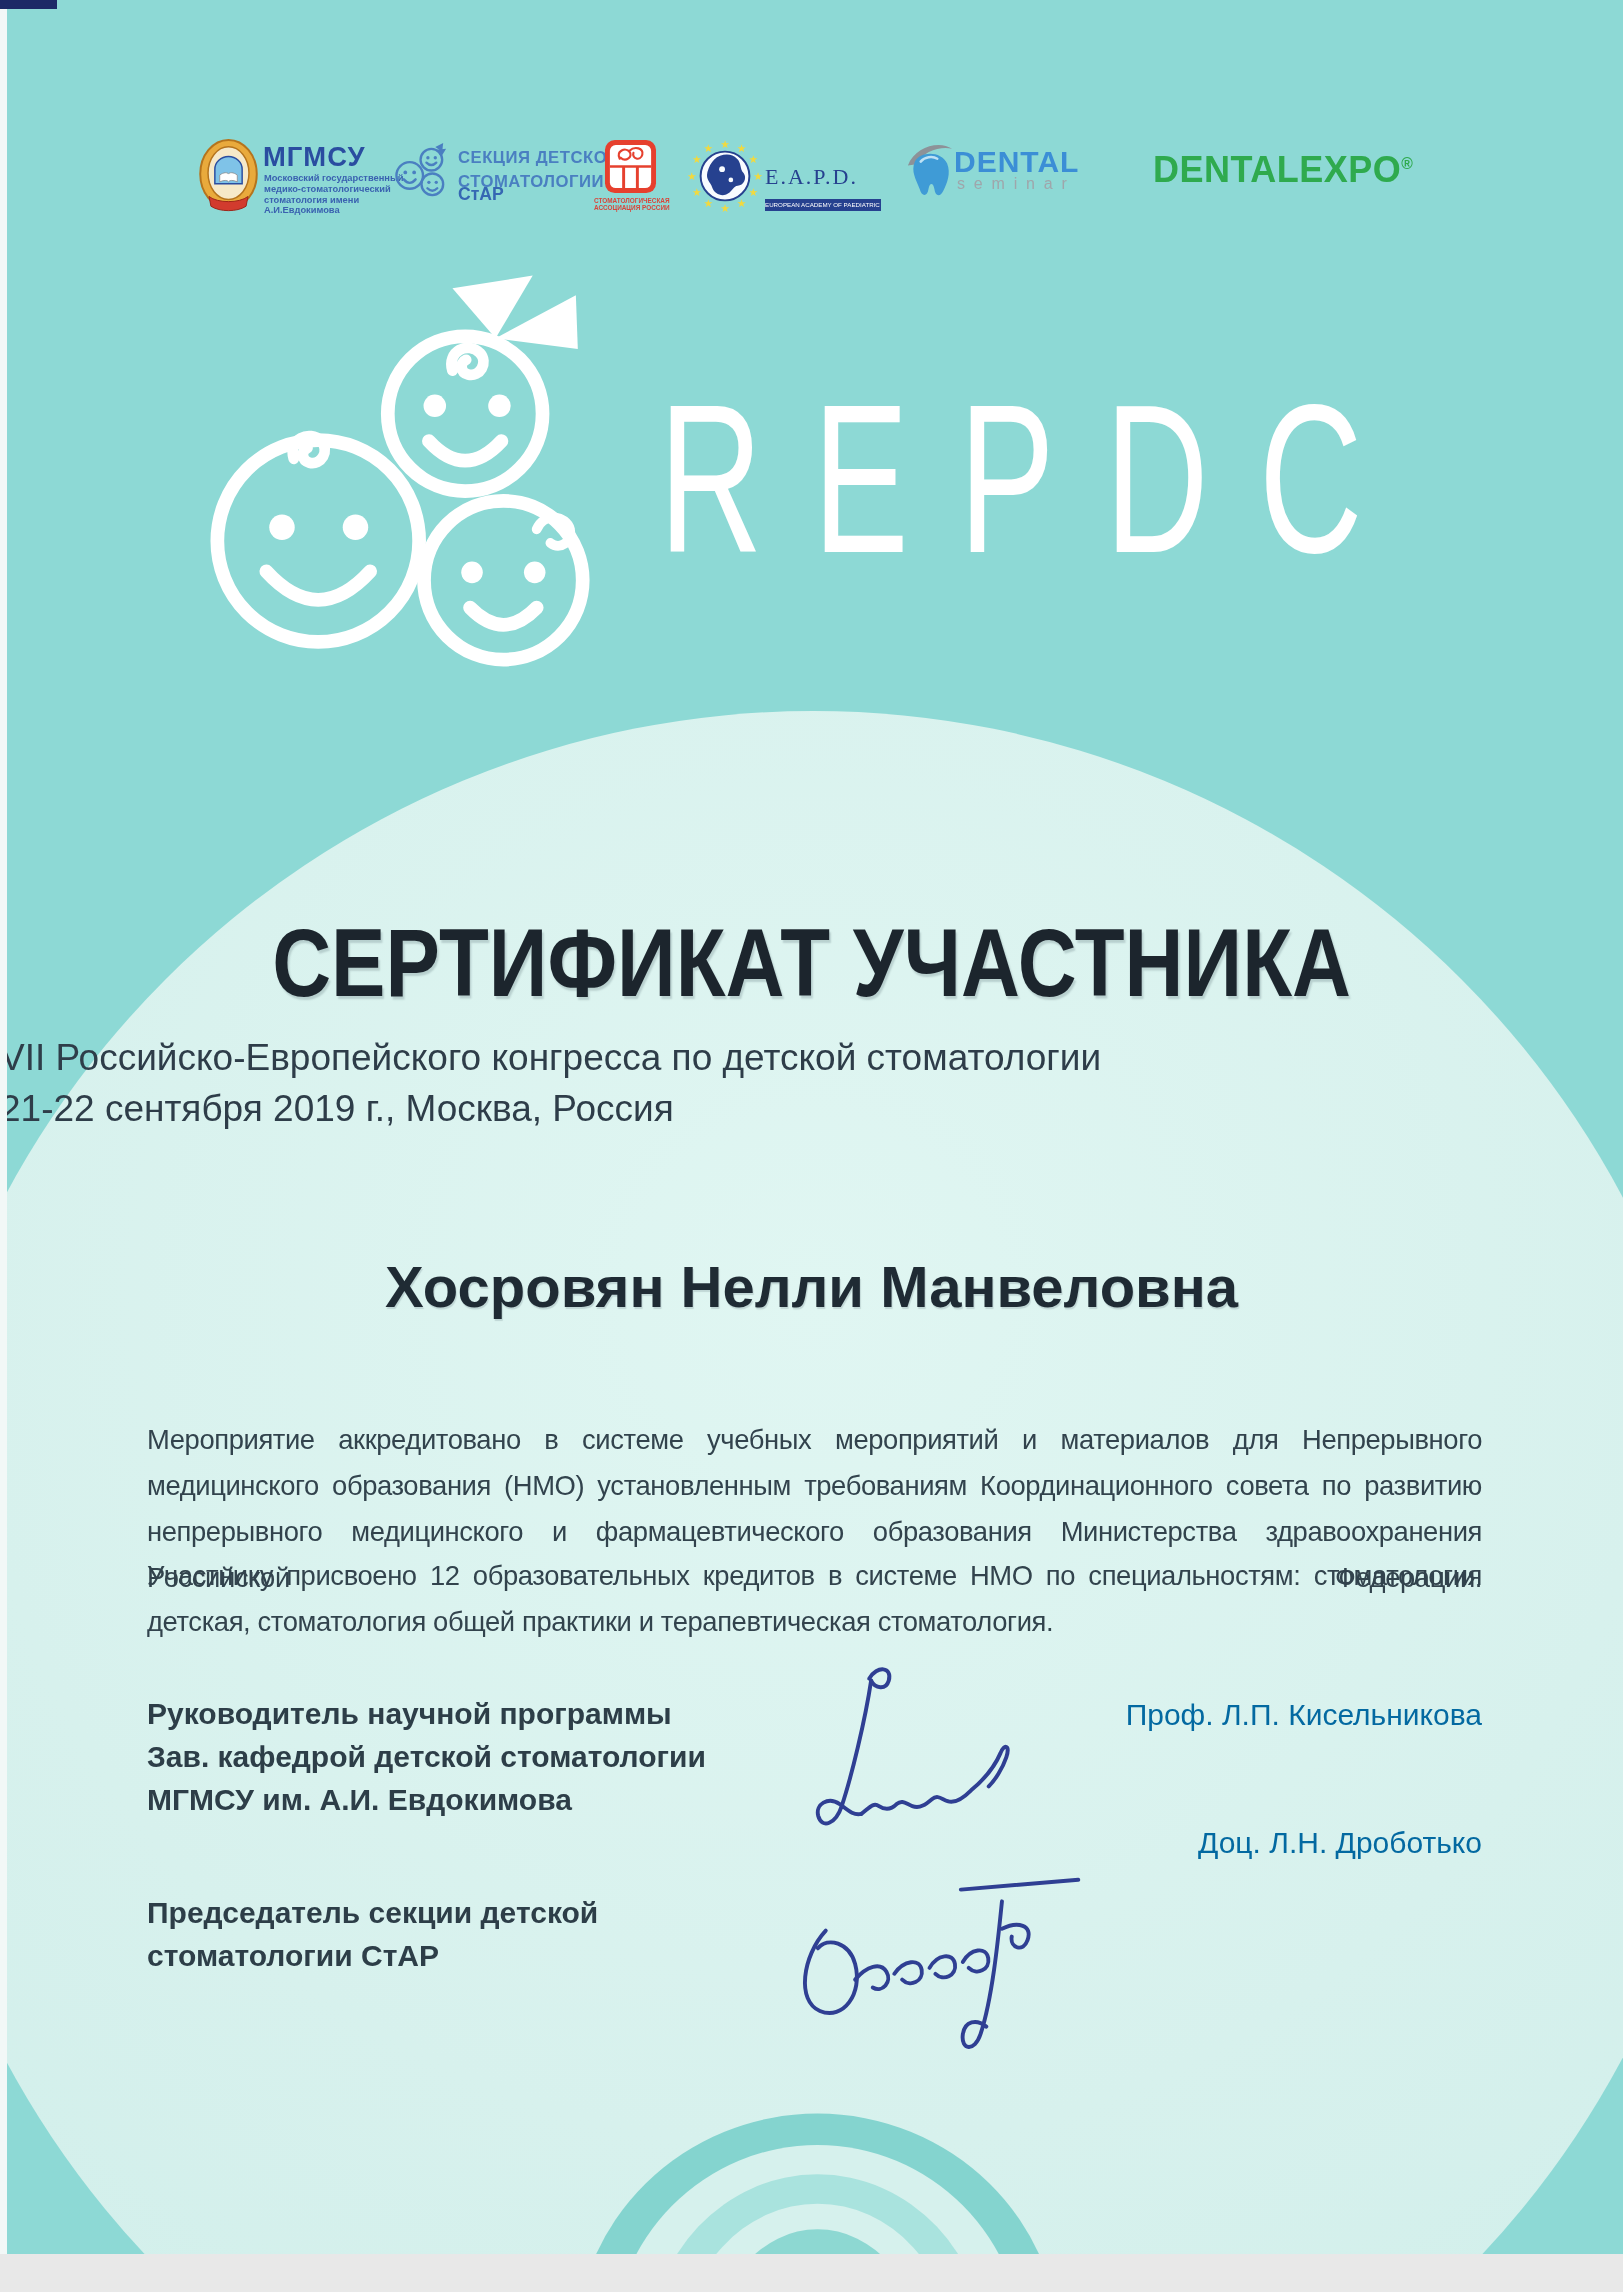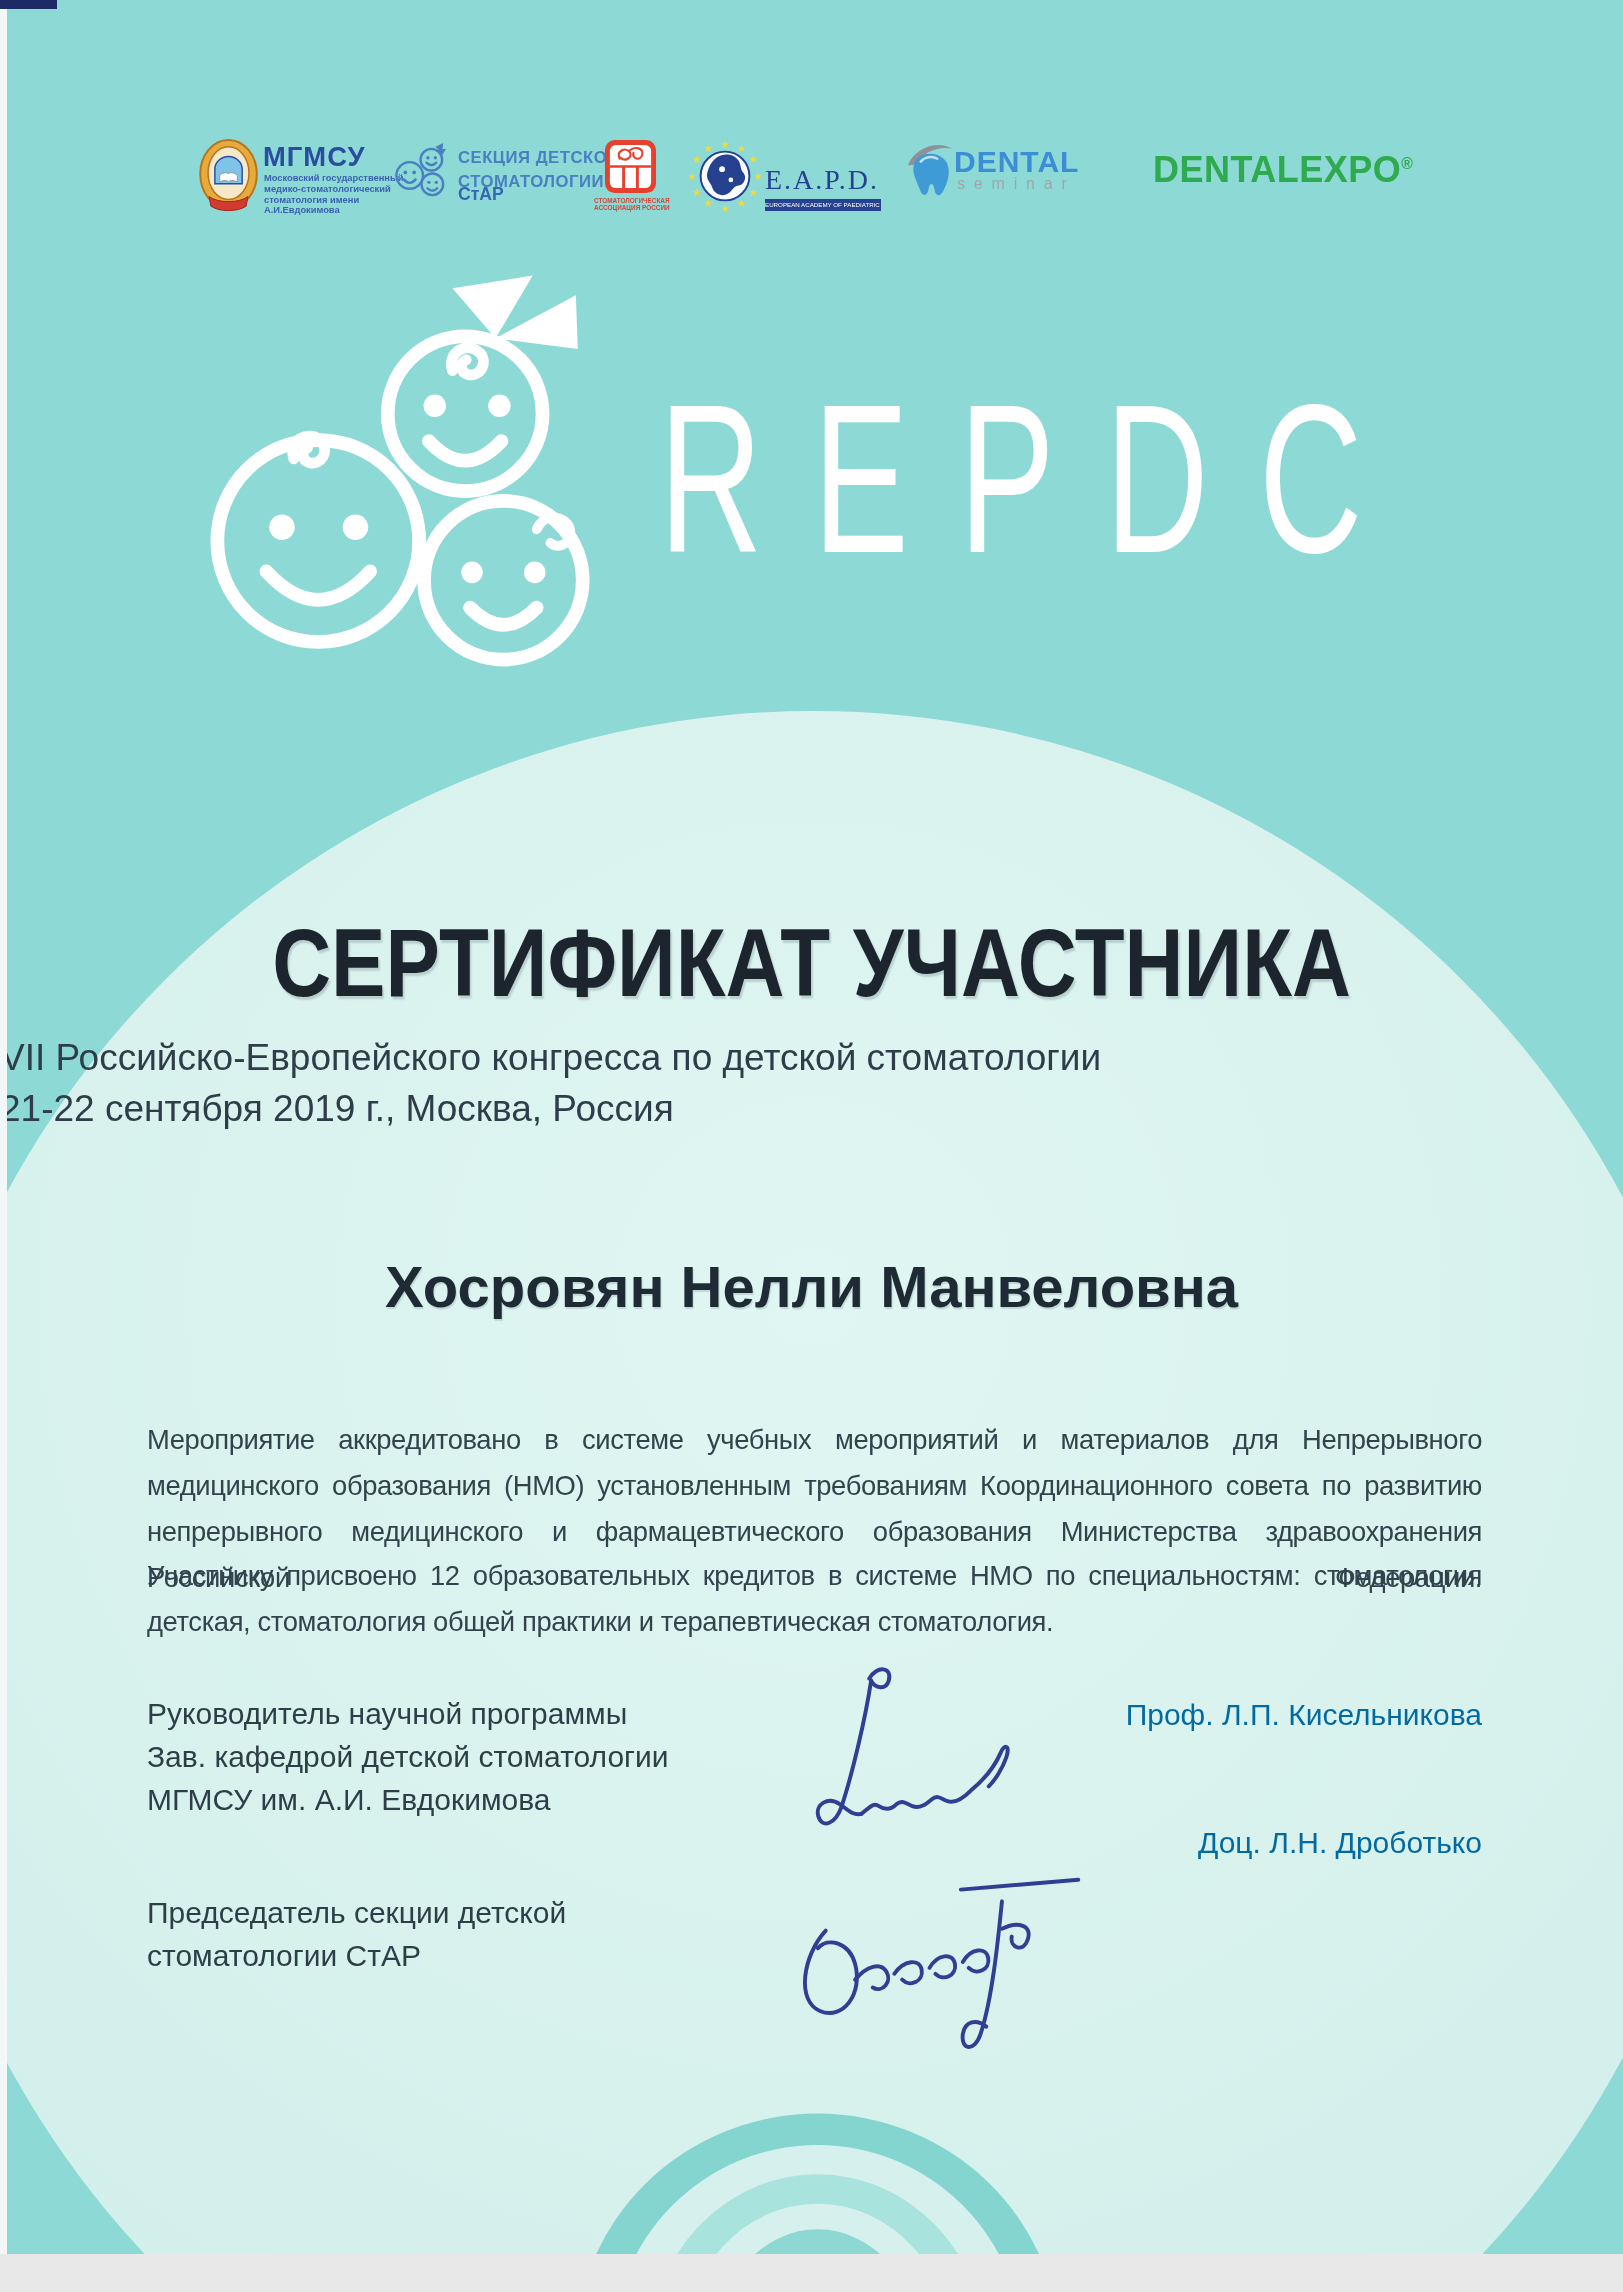--- a/index.html
+++ b/index.html
@@ -13,21 +13,21 @@
   .big-circle{
     left:-103px; top:711px; width:1833px; height:1833px; border-radius:50%;
     background:radial-gradient(circle at 50% 32%, #e0f6f2 0%, #d7f1ed 55%, #cfeeea 100%);
   }
   
   .mgmsu-abbr{left:263px; top:141px; font-size:27.4px; font-weight:bold; color:#2a4da0; letter-spacing:1px;}
   .mgmsu-lines{left:264px; top:173px; font-size:9.3px; line-height:10.8px; color:#3a62b0; font-weight:bold;}
   .sec-lines{left:458px; top:146px; font-size:16.7px; line-height:23.5px; color:#4a7fc1; font-weight:bold; letter-spacing:0.5px;}
   .sec-org{left:458px; top:184px; font-size:17.6px; color:#3567b3; font-weight:bold;}
   .star-lines{left:594px; top:197px; width:74px; text-align:center; font-size:6.4px; line-height:7.4px; color:#d8453a; font-weight:bold; white-space:nowrap;}
-  .eapd-name{left:765px; top:164px; font-size:28px; color:#26418f; font-family:"Liberation Serif", serif; letter-spacing:2px;}
+  .eapd-name{left:765px; top:164px; font-size:22px; color:#26418f; font-family:"Liberation Serif", serif; letter-spacing:2px;}
   .eapd-bar{left:765px; top:199px; width:116px; height:11.8px; background:#26418f; color:#ffffff; font-size:6.2px; line-height:11.8px; text-align:center; white-space:nowrap; overflow:hidden;}
   .dental-w1{left:954px; top:145px; font-size:30px; font-weight:bold; color:#3b8ed6; letter-spacing:1px;}
   .dental-w2{left:957px; top:175px; font-size:16px; color:#9fa6ab; letter-spacing:8.8px;}
   .dexpo{left:1153px; top:149px; font-size:36px; font-weight:bold; color:#2faa4e; letter-spacing:0.5px;}
   .dexpo sup{font-size:15.7px;}
   
   .wordmark{
     left:659px; top:374px; color:#ffffff; font-size:211px; line-height:1;
     letter-spacing:74px; font-weight:400; white-space:nowrap;
     transform:scaleX(0.68); transform-origin:left top;
@@ -38,21 +38,21 @@
     display:inline-block; font-size:96px; font-weight:700; color:#1c252d;
     transform:scaleX(0.85); transform-origin:center top; white-space:nowrap;
     text-shadow:2px 2.9px 2px rgba(30,50,60,0.18);
   }
   .event1{left:0; top:1037px; width:1623px; text-align:left; font-size:37px; color:#2e3d49; font-weight:400;}
   .event2{left:0; top:1088px; width:1623px; text-align:left; font-size:37px; color:#2e3d49; font-weight:400;}
   .participant{left:0; top:1253px; width:1623px; text-align:center; font-size:58px; font-weight:bold; color:#1f2b34; text-shadow:1px 2px 1px rgba(30,50,60,0.15);}
   .para{left:147px; width:1335px; font-size:27.4px; line-height:46px; color:#32434d; text-align:justify; letter-spacing:-0.4px;}
   .para1{top:1417px; text-align-last:justify;}
   .para2{top:1553px;}
-  .role{left:147px; font-size:30px; line-height:43px; color:#2d3e48; font-weight:400;}
+  .role{left:147px; font-size:30px; line-height:43px; color:#2d3e48; font-weight:700;}
   .role1{top:1692px;}
   .role2{top:1891px;}
   .signame{width:490px; left:992px; text-align:right; font-size:30px; color:#0369a1;}
   .signame1{top:1698px;}
   .signame2{top:1826px;}
   
   .edge-left{left:0; top:0; width:6.9px; height:2293px; background:#f2f8f7;}
   .strip-bottom{left:0; top:2260px; width:1623px; height:32px; background:#fbfdfd;}
   .mark-topleft{left:0; top:0; width:57px; height:8.8px; background:#1c2a66;}
   .nw{white-space:nowrap;}

